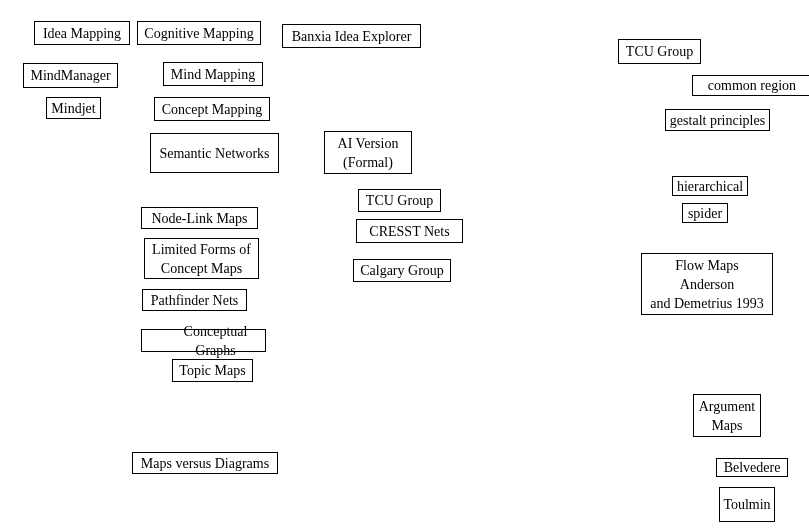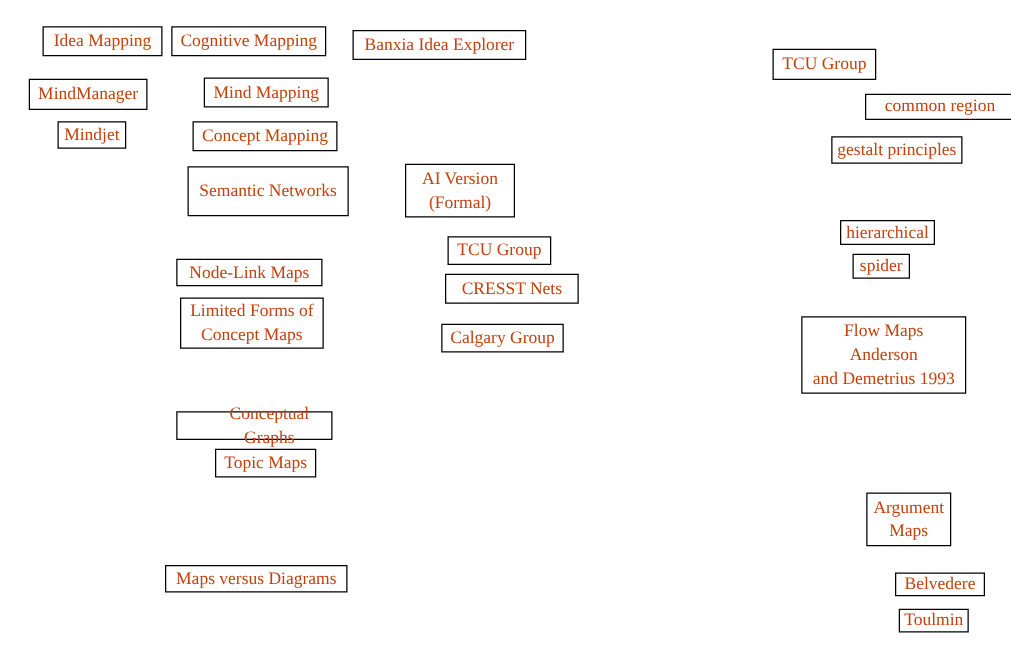--- a/index.html
+++ b/index.html
@@ -12,21 +12,21 @@
     width: 809px;
     height: 529px;
     background: #ffffff;
     overflow: hidden;
   }
   .node {
     position: absolute;
     box-sizing: border-box;
     border: 1px solid #000000;
     background: #ffffff;
-    color: #c2410c;
+    color: #000000;
     font-family: "Liberation Serif", "DejaVu Serif", serif;
     font-size: 14px;
     line-height: 19px;
     display: flex;
     align-items: center;
     justify-content: center;
     text-align: center;
     white-space: pre-line;
   }
 </style>
@@ -51,20 +51,21 @@
   <div class="node" style="left: 358px; top: 189px; width: 83px; height: 23px;">TCU Group</div>
   <div class="node" style="left: 682px; top: 203px; width: 46px; height: 20px;">spider</div>
   <div class="node" style="left: 141px; top: 207px; width: 117px; height: 22px;">Node-Link Maps</div>
   <div class="node" style="left: 356px; top: 219px; width: 107px; height: 24px;">CRESST Nets</div>
   <div class="node" style="left: 144px; top: 238px; width: 115px; height: 41px;">Limited Forms of
 Concept Maps</div>
   <div class="node" style="left: 641px; top: 253px; width: 132px; height: 62px;">Flow Maps
 Anderson
 and Demetrius 1993</div>
   <div class="node" style="left: 353px; top: 259px; width: 98px; height: 23px;">Calgary Group</div>
+  <div class="node" style="left: 142px; top: 289px; width: 105px; height: 22px;">Pathfinder Nets</div>
   <div class="node" style="left: 141px; top: 329px; width: 125px; height: 23px; padding-left: 24px;">Conceptual Graphs</div>
   <div class="node" style="left: 172px; top: 359px; width: 81px; height: 23px;">Topic Maps</div>
   <div class="node" style="left: 693px; top: 394px; width: 68px; height: 43px;">Argument
 Maps</div>
   <div class="node" style="left: 132px; top: 452px; width: 146px; height: 22px;">Maps versus Diagrams</div>
   <div class="node" style="left: 716px; top: 458px; width: 72px; height: 19px;">Belvedere</div>
-  <div class="node" style="left: 719px; top: 487px; width: 56px; height: 19px;">Toulmin</div>
+  <div class="node" style="left: 719px; top: 487px; width: 56px; height: 35px;">Toulmin</div>
 </div>
 
 </body></html>

